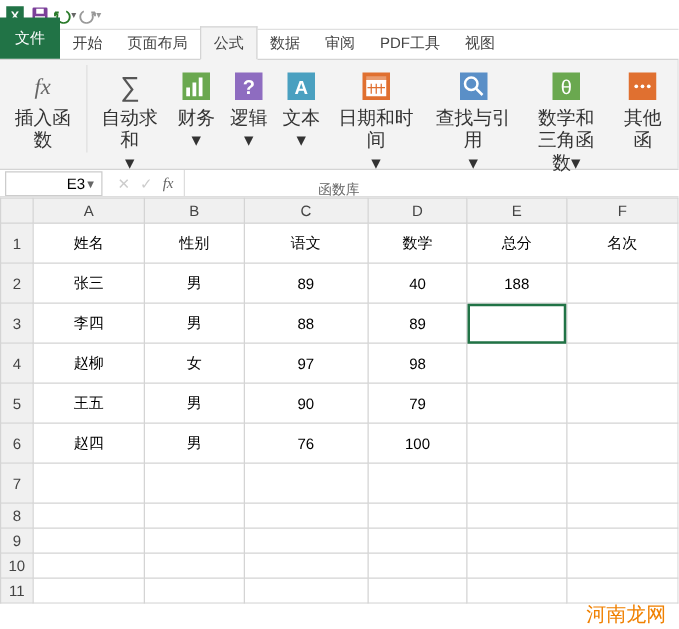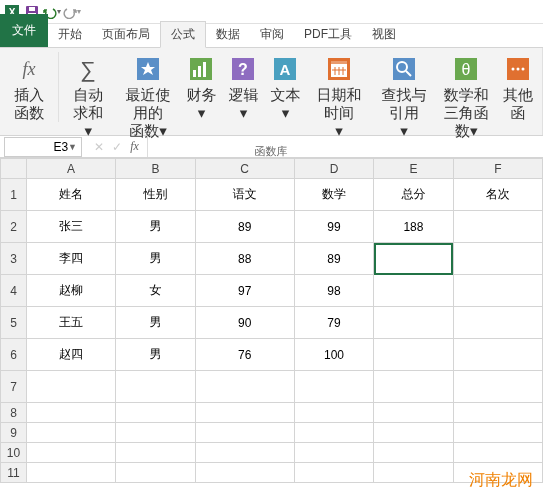--- a/index.html
+++ b/index.html
@@ -23,21 +23,21 @@
   .fxbar-icons span { color: #999; }
   .sheet { position: relative; overflow: hidden; }
   table.grid { border-collapse: collapse; table-layout: fixed; }
   table.grid th, table.grid td { border: 1px solid #d4d4d4; font-size: 12px; background: #fff; }
   table.grid th { background: #f0f0f0; color: #444; font-weight: normal; text-align: center; }
   .colh { height: 20px; }
   .rowh { width: 26px; text-align: center; }
   .cell { height: 32px; text-align: center; vertical-align: middle; padding: 0 4px; overflow: hidden; }
   .cell.short { height: 20px; }
   .sel { outline: 2px solid #217346; outline-offset: -2px; }
-  .watermark { position: absolute; right: 10px; bottom: 12px; font-size: 16px; color: #f08000; font-family: "Microsoft YaHei"; margin-top: 24px; }
+  .watermark { position: absolute; right: 10px; bottom: 0; font-size: 16px; color: #f08000; font-family: "Microsoft YaHei"; margin-top: 24px; }
   svg { display: block; }
 </style>
 </head>
 <body>
 
 <div class="qat">
   <div class="qicon">
       <svg width="16" height="16">
         <rect x="1" y="1" width="14" height="14" fill="#217346"></rect>
         <text x="8" y="12" text-anchor="middle" fill="#fff" font-size="10" font-weight="bold">X</text>
@@ -88,30 +88,20 @@
       </div>
       <div style="width:1px;background:#e0e0e0;height:70px"></div>
       <div class="rbtn">
         <div class="ricon">
             <svg width="28" height="28">
               <text x="14" y="22" text-anchor="middle" font-size="22" fill="#555">∑</text>
             </svg>
           </div>
         <div class="rlabel">自动求和
 ▾</div>
-      </div>
-      <div class="rbtn">
-        <div class="ricon">
-            <svg width="26" height="26">
-              <rect x="2" y="2" width="22" height="22" fill="#5a8fc7"></rect>
-              <path d="M13 6 L15 11 L20 11 L16 14 L18 19 L13 16 L8 19 L10 14 L6 11 L11 11 Z" fill="#fff"></path>
-            </svg>
-          </div>
-        <div class="rlabel">最近使用的
-函数▾</div>
       </div>
       <div class="rbtn">
         <div class="ricon">
             <svg width="26" height="26">
               <rect x="2" y="2" width="22" height="22" fill="#6aa84f"></rect>
               <rect x="5" y="14" width="3" height="7" fill="#fff"></rect>
               <rect x="10" y="10" width="3" height="11" fill="#fff"></rect>
               <rect x="15" y="6" width="3" height="15" fill="#fff"></rect>
             </svg>
           </div>
@@ -231,21 +221,21 @@
     <td class="cell">语文</td>
     <td class="cell">数学</td>
     <td class="cell">总分</td>
     <td class="cell">名次</td>
         </tr>
   <tr>
           <th class="rowh cell">2</th>
     <td class="cell">张三</td>
     <td class="cell">男</td>
     <td class="cell">89</td>
-    <td class="cell">99</td>
+    <td class="cell">40</td>
     <td class="cell">188</td>
     <td class="cell"></td>
         </tr>
   <tr>
           <th class="rowh cell">3</th>
     <td class="cell">李四</td>
     <td class="cell">男</td>
     <td class="cell">88</td>
     <td class="cell">89</td>
     <td class="cell sel"></td>

